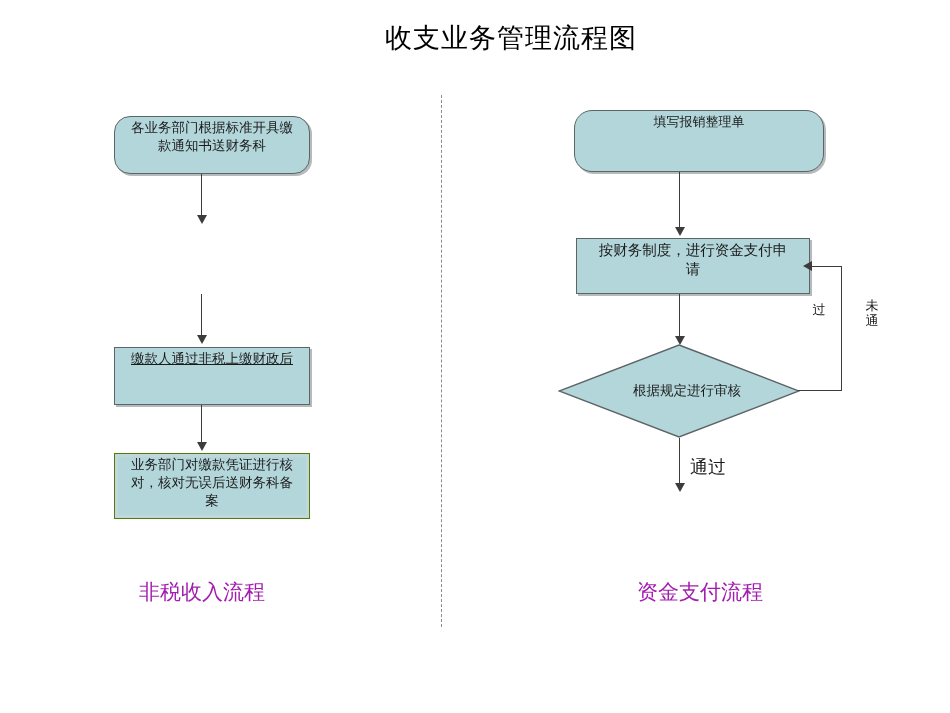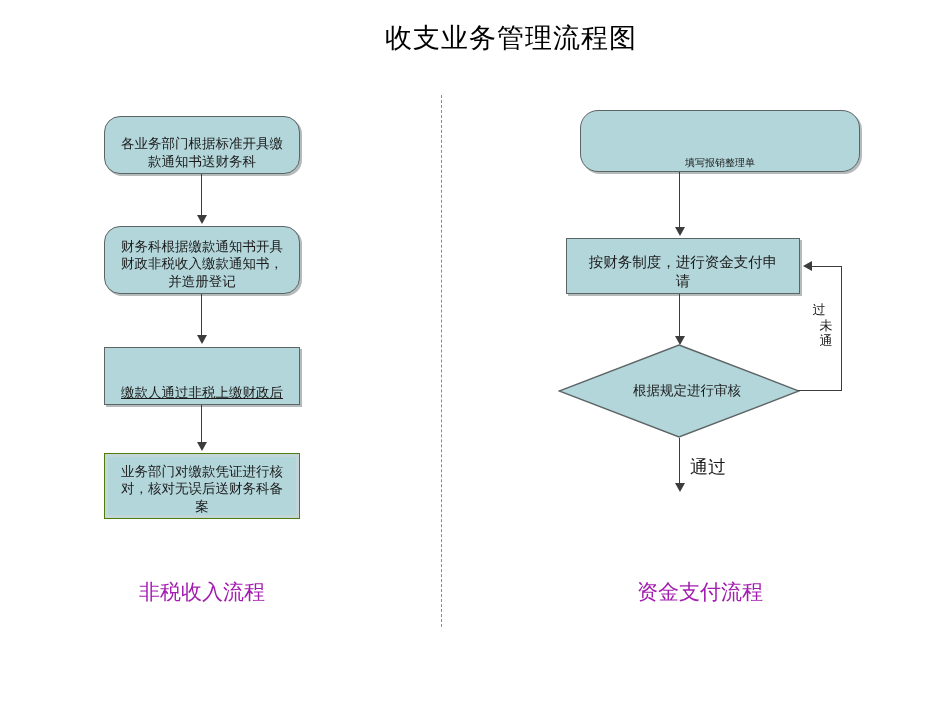--- a/index.html
+++ b/index.html
@@ -33,27 +33,28 @@
     border-left:1px dashed #8a8a8a;
   }
 
   
   .node{
     position:absolute;
     background:#b3d6da;
     border:1px solid #5d6466;
     box-sizing:border-box;
     display:flex;
-    align-items:flex-end;
+    align-items:flex-start;
     justify-content:center;
     text-align:center;
     font-size:13.5px;
     line-height:1.32;
     color:#1b1b1b;
     padding:2px 16px;
+    margin-left:10px;
   }
   .node.round{ border-radius:16px; }
   .node.round-lg{ border-radius:18px; }
   .node.shadow{
     box-shadow:2px 2px 0 0 rgba(120,130,132,.55);
   }
   .node.thick{
     border:1px solid #4d7c0f;
     outline:3px solid #c3d7d9;
     outline-offset:-4px;
@@ -128,41 +129,38 @@
 
   <div class="divider"></div>
 
   <div class="node round shadow" style="left:104px;top:116px;width:196px;height:58px;">
     <span class="txt">各业务部门根据标准开具缴款通知书送财务科</span>
   </div>
 
   <div class="vline" style="left:201px;top:174px;height:44px;"></div>
   <div class="arrowhead" style="left:197px;top:215px;"></div>
 
-  <div class="node round shadow" style="left:104px;top:226px;width:196px;height:68px;">
-    <span class="txt">财务科根据缴款通知书开具财政非税收入缴款通知书，并造册登记</span>
-  </div>
 
   <div class="vline" style="left:201px;top:294px;height:44px;"></div>
   <div class="arrowhead" style="left:197px;top:335px;"></div>
 
   <div class="node shadow" style="left:104px;top:347px;width:196px;height:58px;text-decoration:underline;">
     <span class="txt">缴款人通过非税上缴财政后</span>
   </div>
 
   <div class="vline" style="left:201px;top:405px;height:40px;"></div>
   <div class="arrowhead" style="left:197px;top:442px;"></div>
 
   <div class="node thick" style="left:104px;top:453px;width:196px;height:66px;">
     <span class="txt">业务部门对缴款凭证进行核对，核对无误后送财务科备案</span>
   </div>
 
   <div class="caption" style="left:102px;top:578px;width:200px;">非税收入流程</div>
 
-  <div class="node round-lg shadow" style="left:580px;top:110px;width:280px;height:62px;font-size:10px;">
+  <div class="node round-lg shadow" style="left:564px;top:110px;width:250px;height:62px;font-size:13px;">
     <span class="txt">填写报销整理单</span>
   </div>
 
   <div class="vline" style="left:679px;top:172px;height:58px;"></div>
   <div class="arrowhead" style="left:675px;top:227px;"></div>
 
   <div class="node shadow" style="left:566px;top:238px;width:234px;height:56px;font-size:14.5px;">
     <span class="txt">按财务制度，进行资金支付申请</span>
   </div>
 
@@ -175,21 +173,21 @@
     </svg>
     <div class="diamond-label">根据规定进行审核</div>
   </div>
 
   <div class="hline" style="left:798px;top:390px;width:44px;"></div>
   <div class="vline" style="left:841px;top:266px;height:125px;"></div>
   <div class="hline" style="left:812px;top:266px;width:30px;"></div>
   <div class="arrowhead left" style="left:803px;top:261px;"></div>
 
   <div class="edge-label vert" style="left:812px;top:303px;">过</div>
-  <div class="edge-label vert" style="left:819px;top:299px;margin-top:20px;">未通</div>
+  <div class="edge-label vert" style="left:865px;top:299px;">未通</div>
 
   <div class="vline" style="left:679px;top:438px;height:48px;"></div>
   <div class="arrowhead" style="left:675px;top:483px;"></div>
   <div class="edge-label" style="left:690px;top:455px;">通过</div>
 
 
   <div class="caption" style="left:590px;top:578px;width:220px;">资金支付流程</div>
 
 </div>
 

